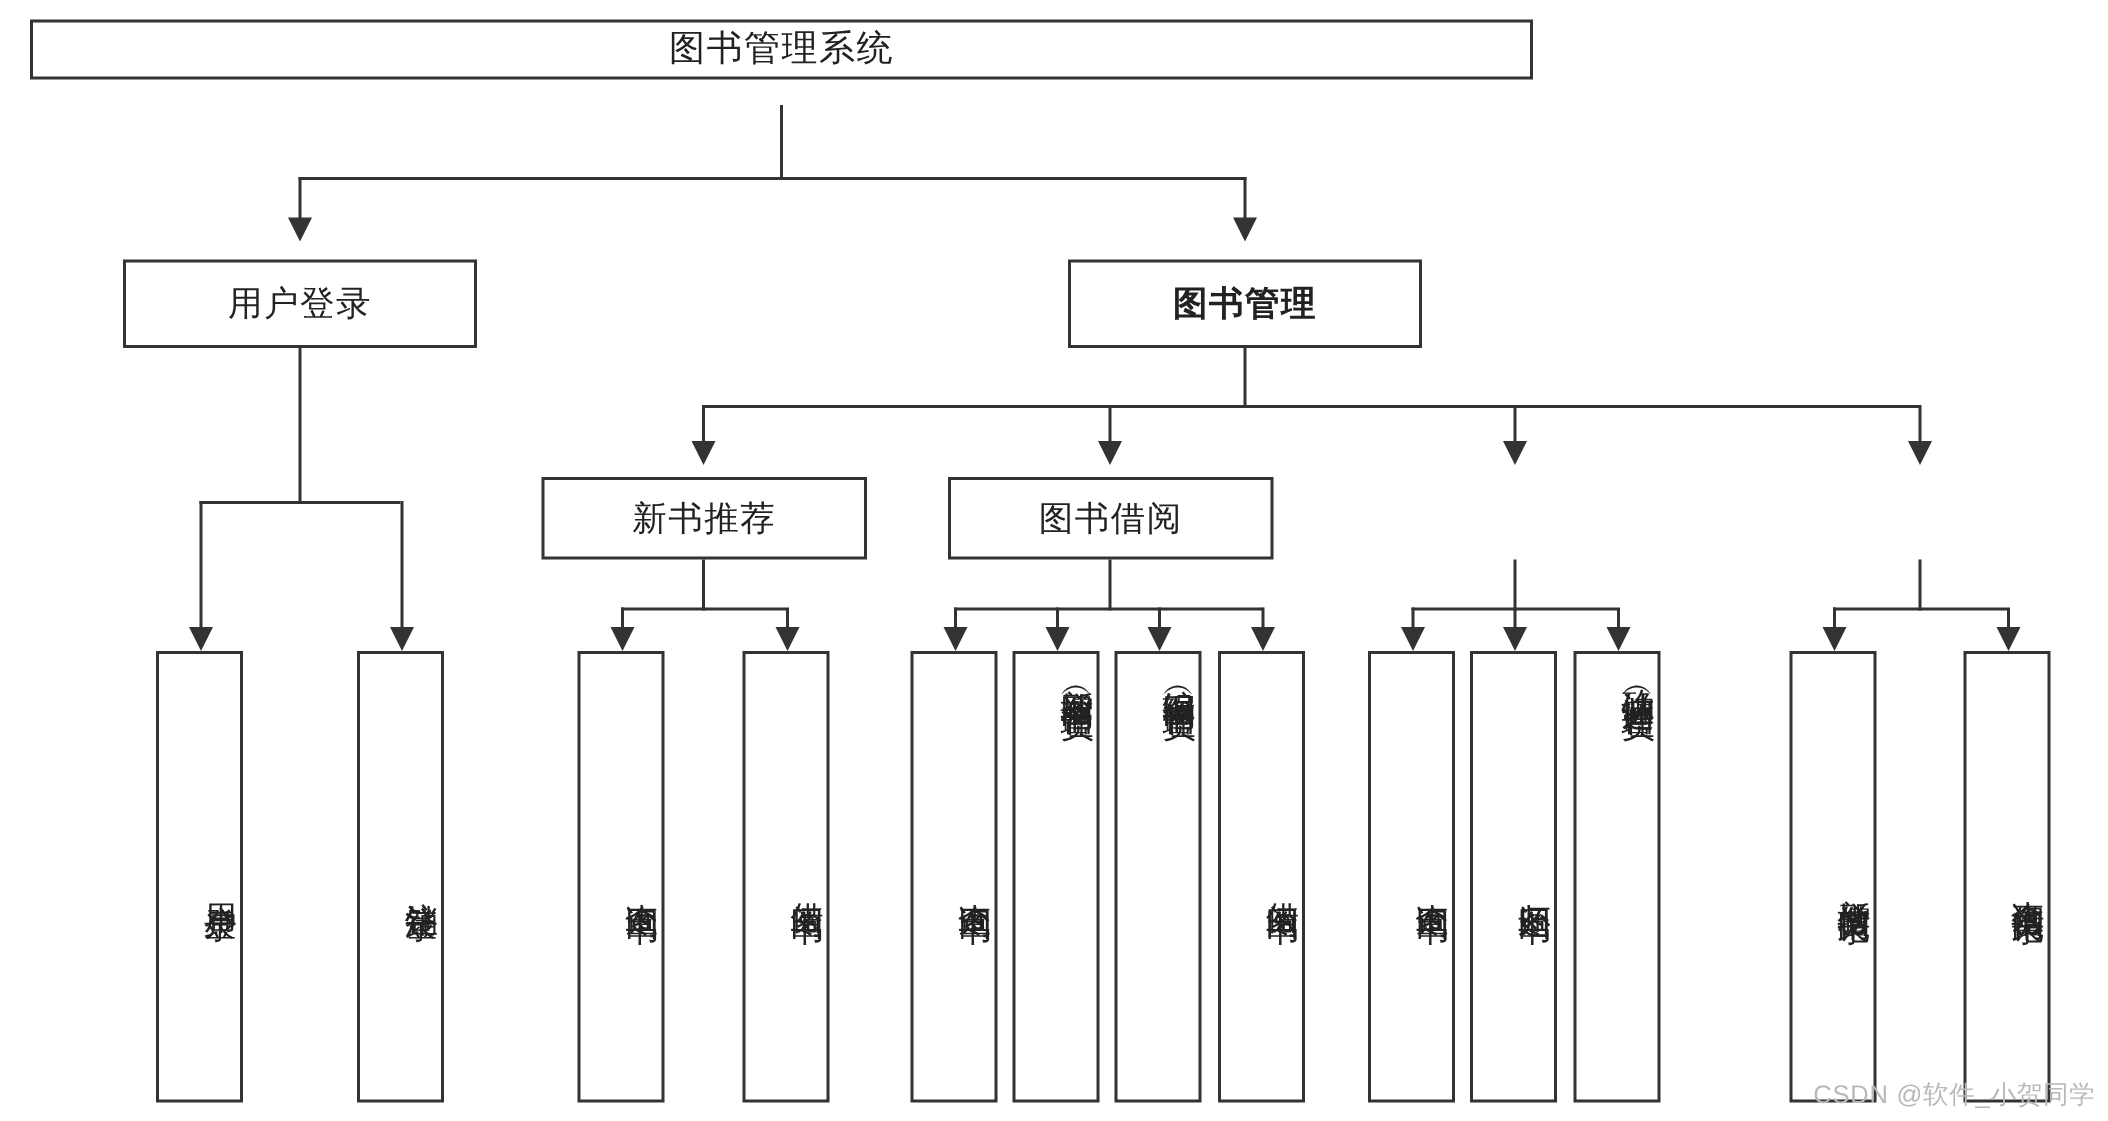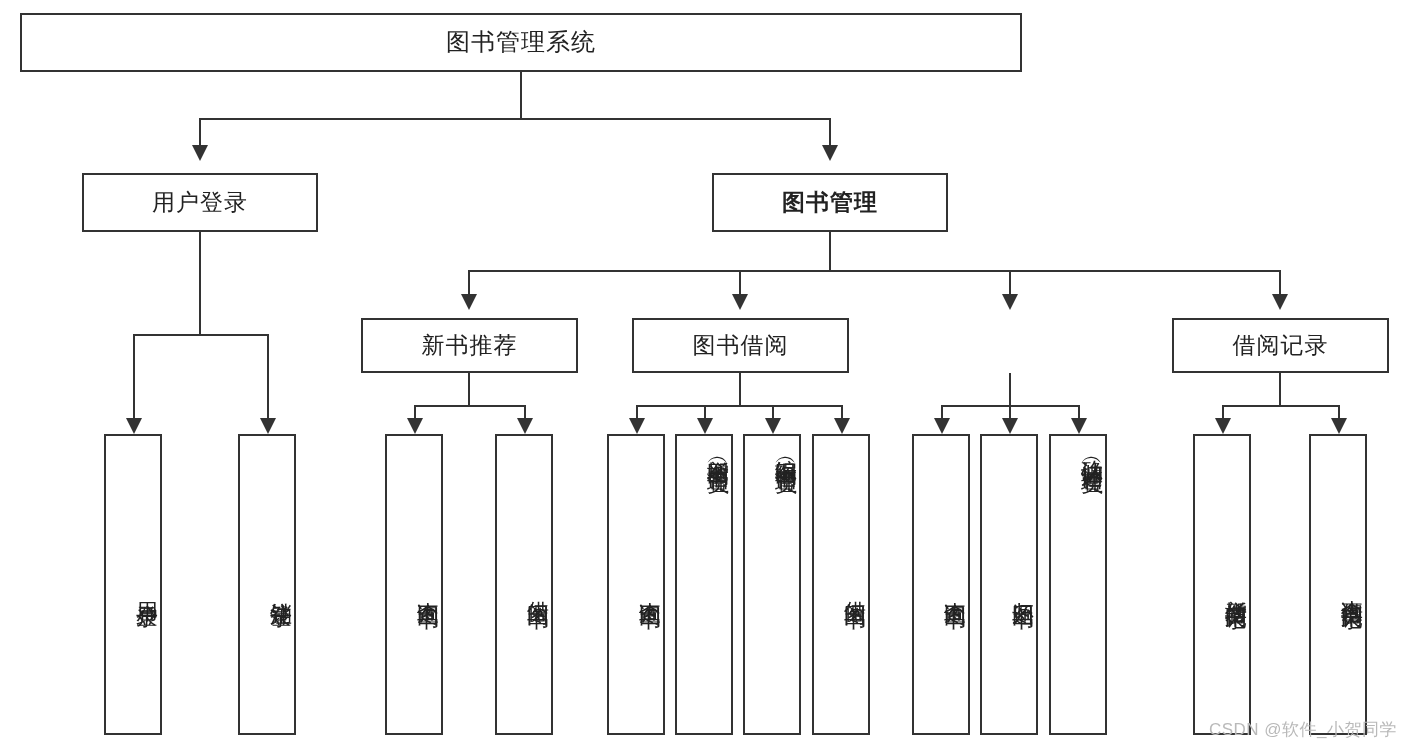--- a/index.html
+++ b/index.html
@@ -72,21 +72,21 @@
     letter-spacing: 0.5px;
     white-space: nowrap;
     text-align: right;
   }
 </style>
 </head>
 <body>
 
 <div id="canvas">
 
-  <div class="node horiz title" style="left:20px; top:13px; width:1002px; height:59px;">
+  <div class="node horiz title" style="left:20px; top:13px; width:1002px; height:40px;">
     <span>图书管理系统</span>
   </div>
 
   <div class="edge v" style="left:520px; top:70px; width:2px; height:49px;"></div>
 
   <div class="edge h" style="left:199px; top:118px; width:632px; height:2px;"></div>
 
   <div class="edge v" style="left:199px; top:118px; height:29px;"></div>
   <div class="arrow" style="left:192px; top:145px;"></div>
   <div class="edge v" style="left:829px; top:118px; height:29px;"></div>
@@ -116,23 +116,20 @@
   <div class="arrow" style="left:1002px; top:294px;"></div>
   <div class="edge v" style="left:1279px; top:270px; height:26px;"></div>
   <div class="arrow" style="left:1272px; top:294px;"></div>
 
   <div class="node horiz" style="left:361px; top:318px; width:217px; height:55px;">
     <span>新书推荐</span>
   </div>
   <div class="node horiz" style="left:632px; top:318px; width:217px; height:55px;">
     <span>图书借阅</span>
   </div>
-  <div class="node horiz" style="left:1172px; top:318px; width:217px; height:55px;">
-    <span>借阅记录</span>
-  </div>
 
   <div class="edge v" style="left:468px; top:373px; height:34px;"></div>
   <div class="edge h" style="left:414px; top:405px; width:110px; height:2px;"></div>
   <div class="edge v" style="left:414px; top:405px; height:16px;"></div>
   <div class="arrow" style="left:407px; top:418px;"></div>
   <div class="edge v" style="left:524px; top:405px; height:16px;"></div>
   <div class="arrow" style="left:517px; top:418px;"></div>
 
   <div class="edge v" style="left:739px; top:373px; height:34px;"></div>
   <div class="edge h" style="left:636px; top:405px; width:206px; height:2px;"></div>

